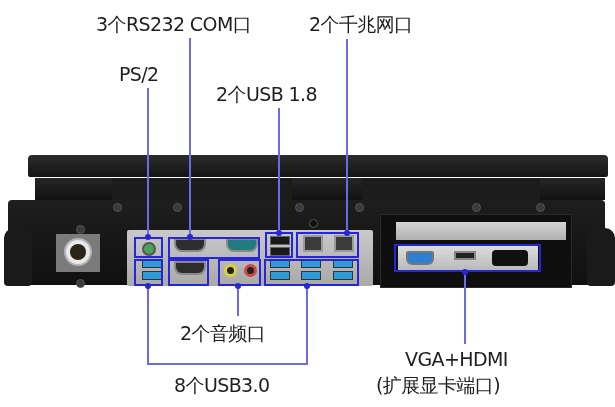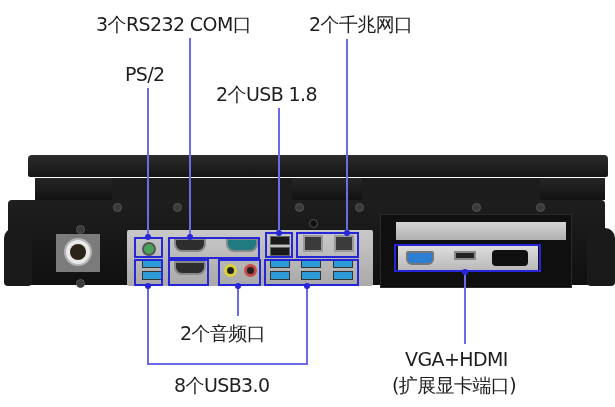--- a/index.html
+++ b/index.html
@@ -112,18 +112,18 @@
 <div class="dot" style="left:187px;top:234px;"></div>
 <div class="dot" style="left:276px;top:230px;"></div>
 <div class="dot" style="left:344px;top:230px;"></div>
 <div class="dot" style="left:145px;top:283px;"></div>
 <div class="dot" style="left:235px;top:283px;"></div>
 <div class="dot" style="left:304px;top:283px;"></div>
 <div class="dot" style="left:462px;top:269px;"></div>
 
 <div class="label" style="left:96px;top:13px;">3个RS232 COM口</div>
 <div class="label" style="left:309px;top:13px;">2个千兆网口</div>
-<div class="label" style="left:125px;top:63px;">PS/2</div>
+<div class="label" style="left:119px;top:63px;">PS/2</div>
 <div class="label" style="left:216px;top:83px;">2个USB 1.8</div>
 <div class="label" style="left:180px;top:322px;">2个音频口</div>
 <div class="label" style="left:174px;top:374px;">8个USB3.0</div>
 <div class="label" style="left:405px;top:348px;">VGA+HDMI</div>
-<div class="label" style="left:392px;top:374px;">(扩展显卡端口)</div>
+<div class="label" style="left:376px;top:374px;">(扩展显卡端口)</div>
 
 </body></html>

